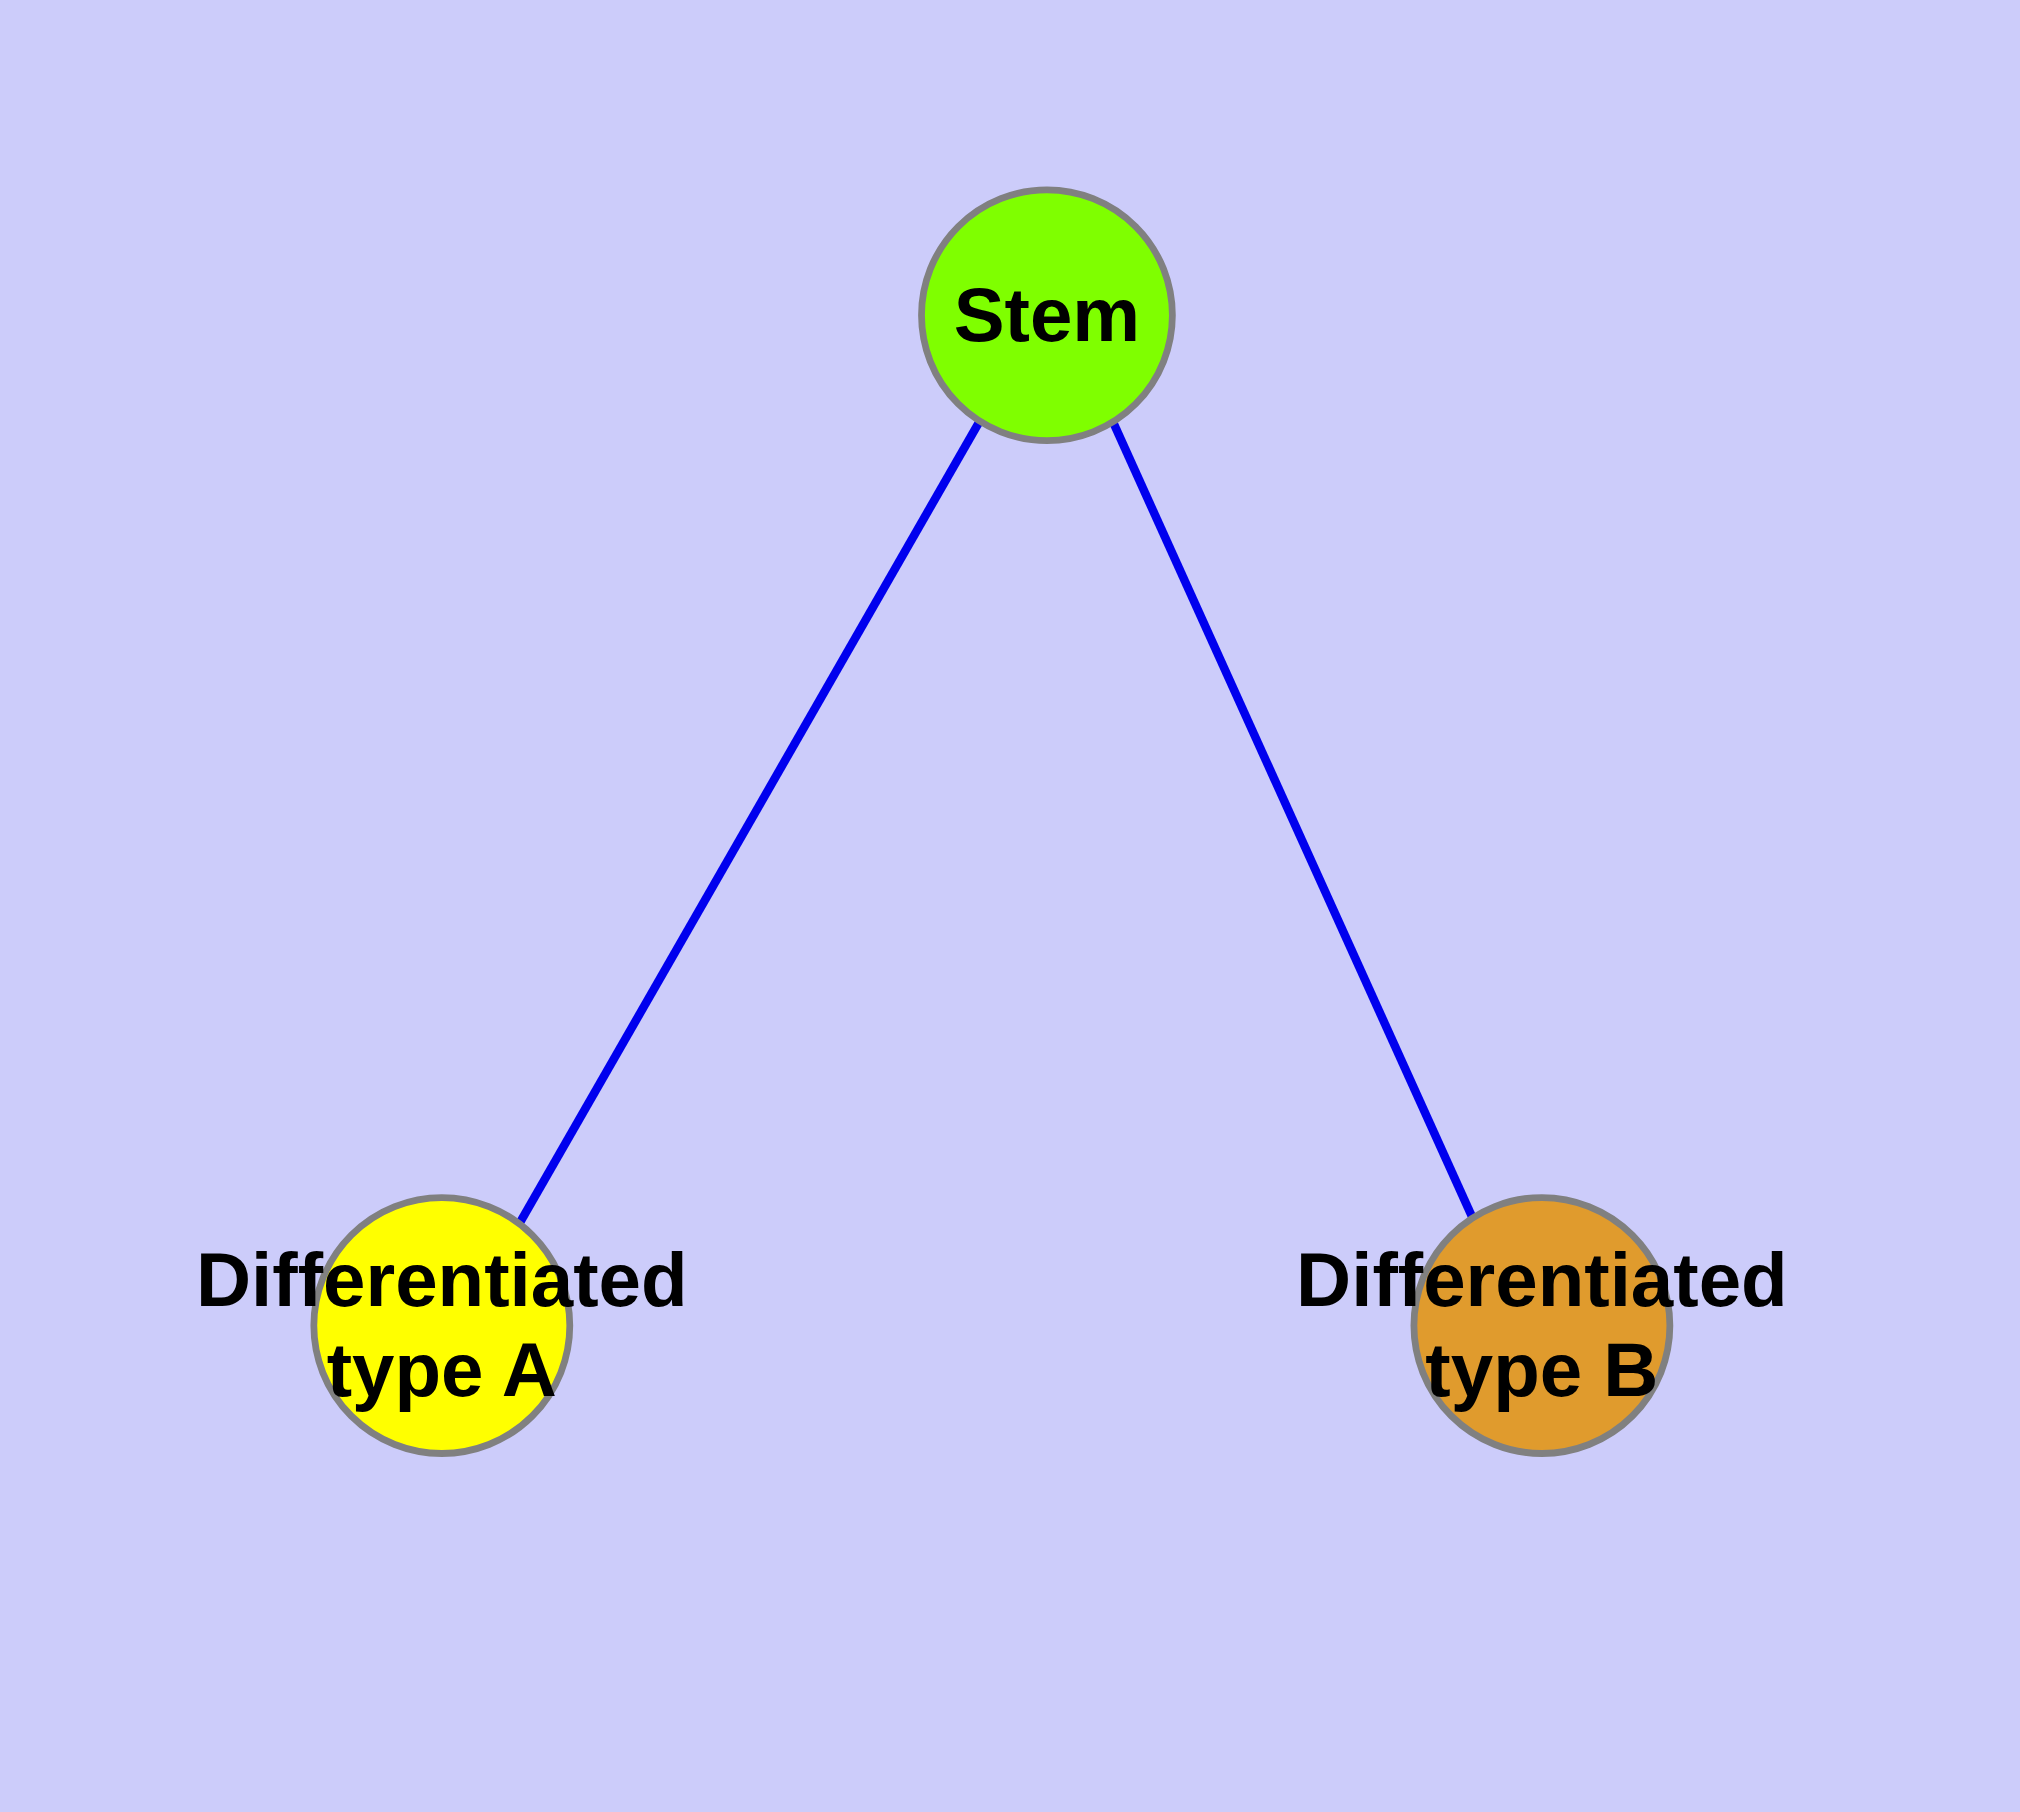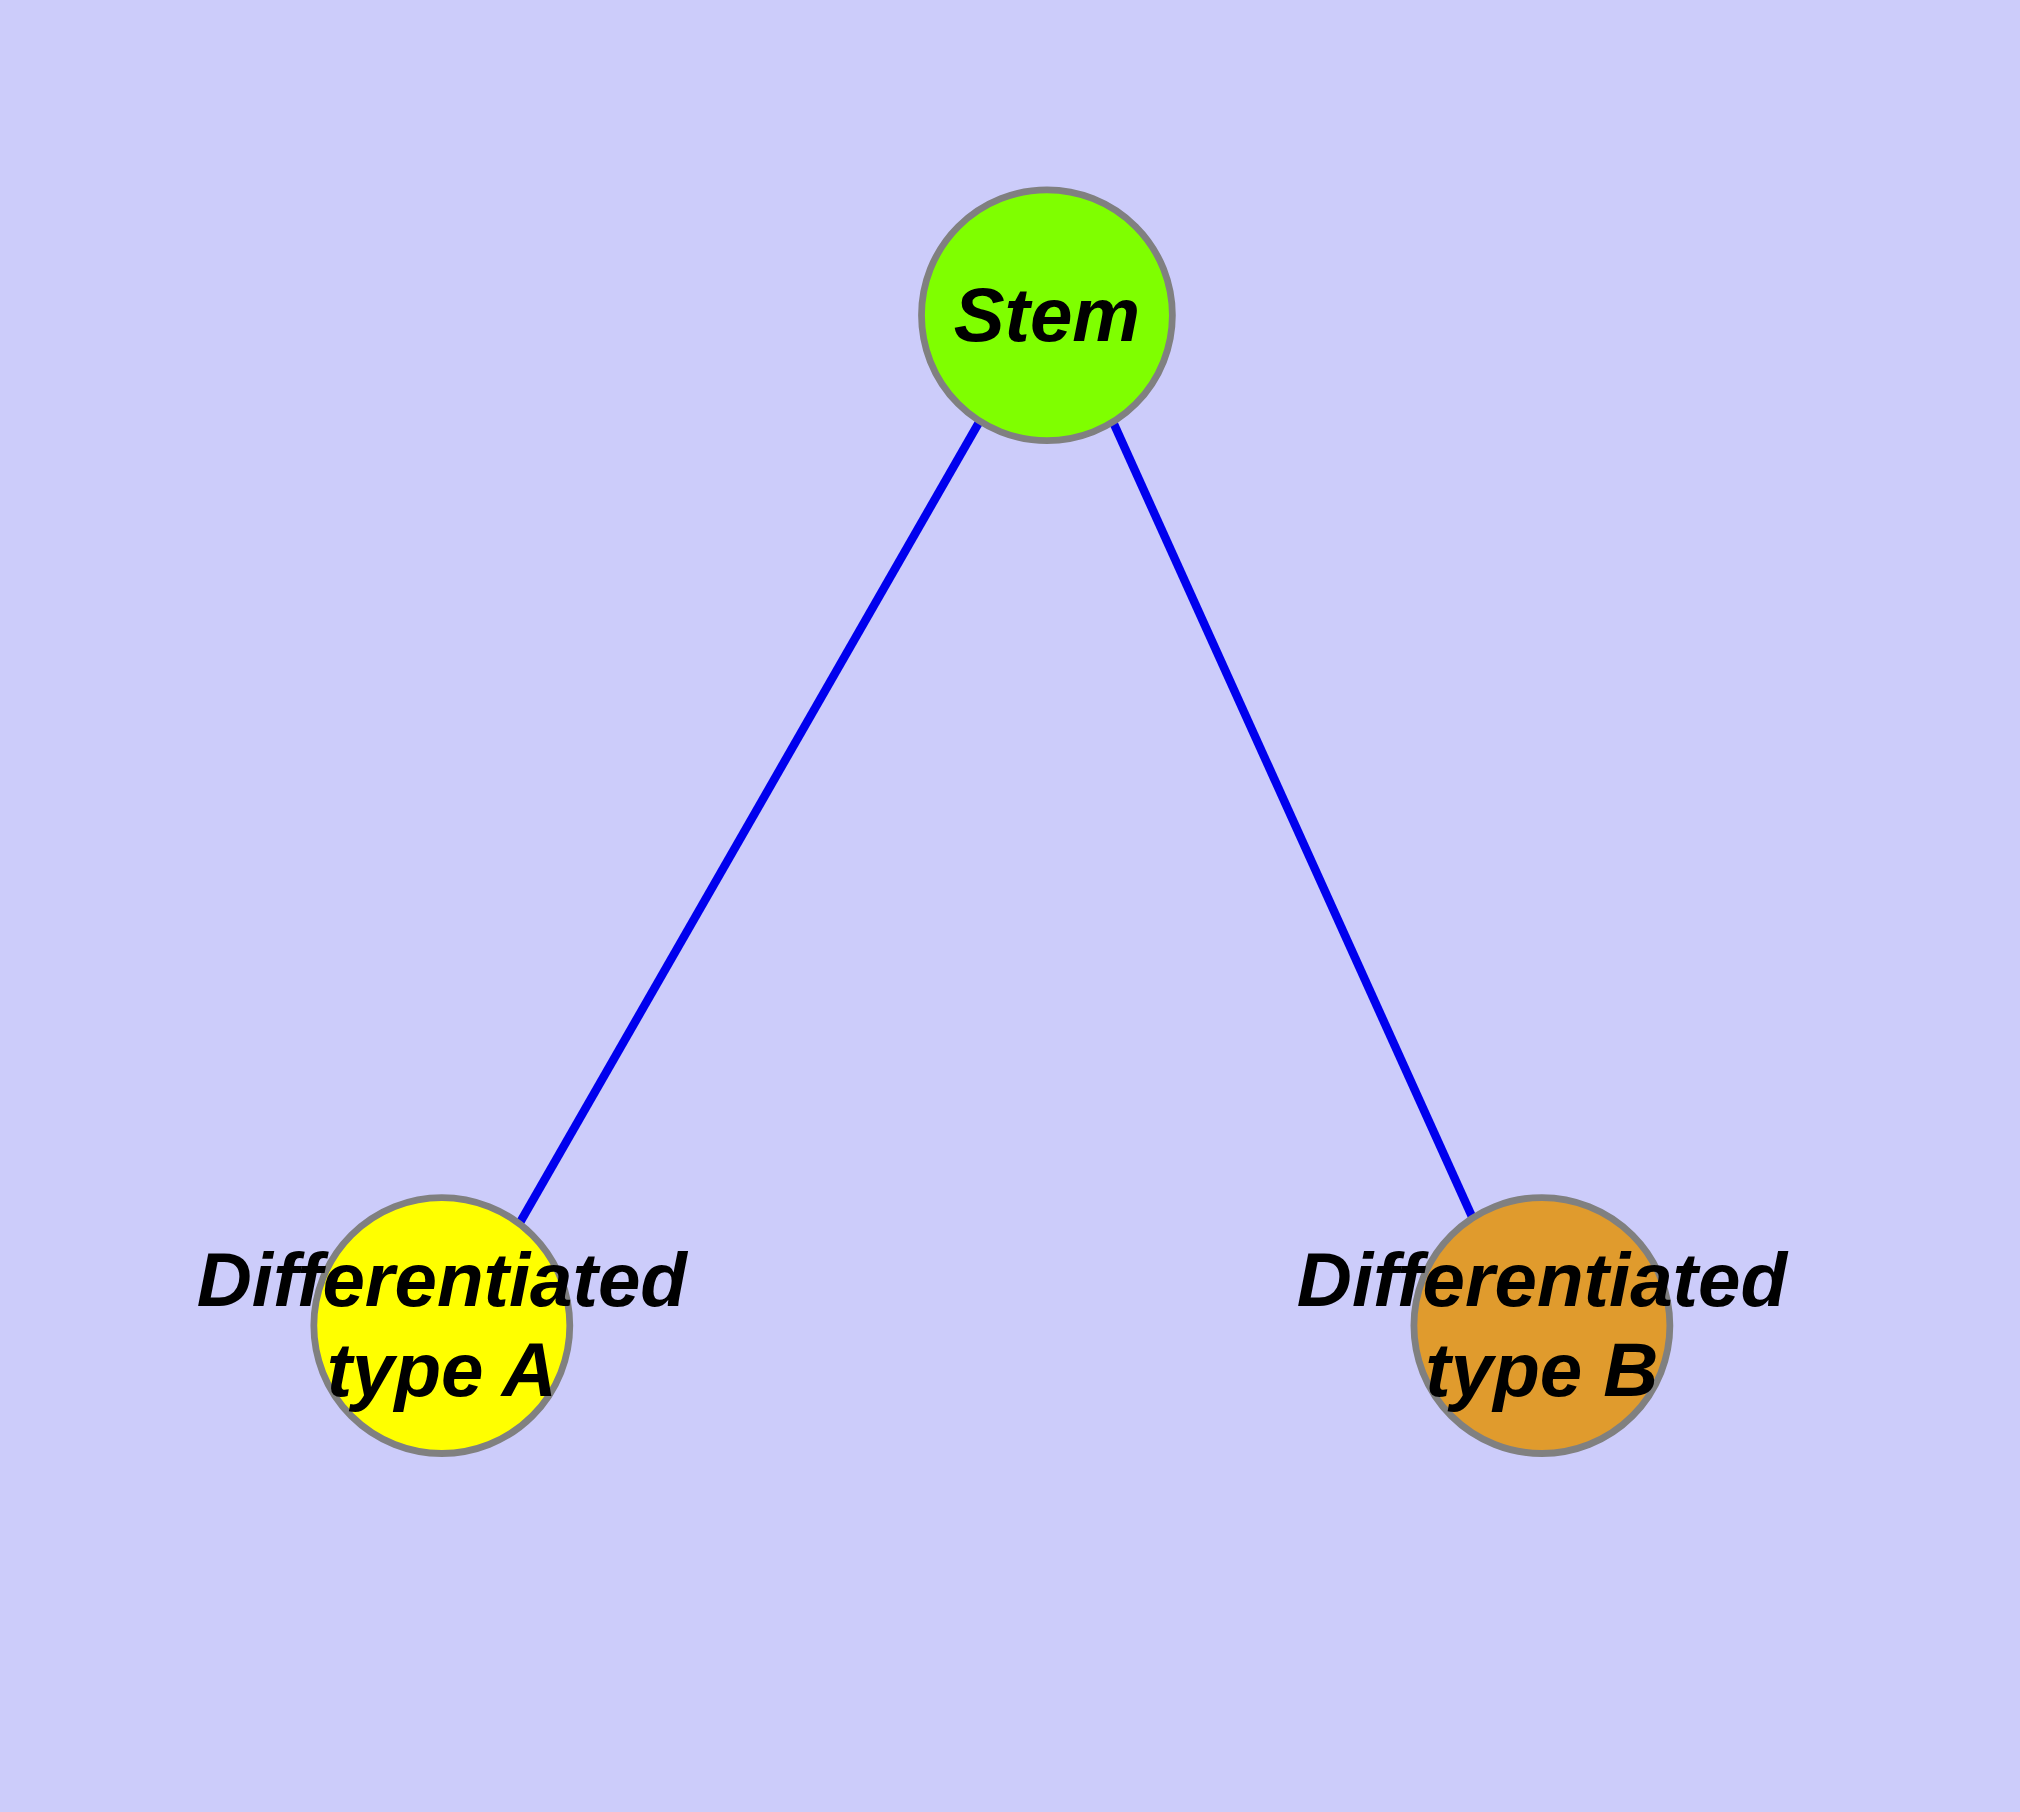--- a/index.html
+++ b/index.html
@@ -30,21 +30,21 @@
     font-size: 90px;
     fill: #000000;
     text-anchor: middle;
     dominant-baseline: auto;
     white-space: pre;
   }
 </style>
 </head>
 <body style="background: rgb(204, 204, 250);">
 
-<div id="stage" style="width: 2021px; height: 1812px; background: rgb(204, 204, 250); font-style: italic;">
+<div id="stage" style="width: 2021px; height: 1812px; background: rgb(204, 204, 250);">
   <svg id="graph-svg" viewBox="0 0 2384 2138" style="width: 2021px; height: 1812px;">
 
     <rect id="bg-rect" x="0" y="0" width="2384" height="2138" fill="#ccccfa"></rect>
 
     <g id="edges-layer">
       <line class="graph-edge" id="edge-0" x1="1155" y1="498" x2="613" y2="1443" stroke="#0000ee" stroke-width="10" stroke-linecap="butt"></line>
       <line class="graph-edge" id="edge-1" x1="1313" y1="498" x2="1739" y2="1441" stroke="#0000ee" stroke-width="10" stroke-linecap="butt"></line>
     </g>
 
     <g id="nodes-layer">

